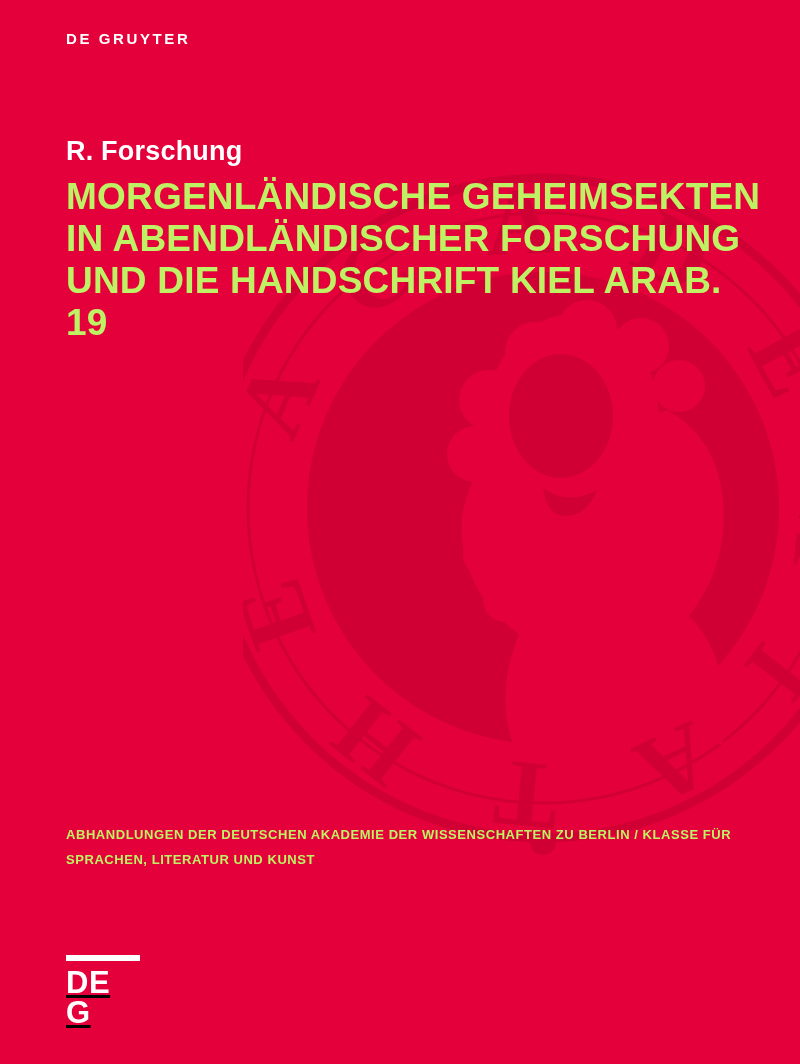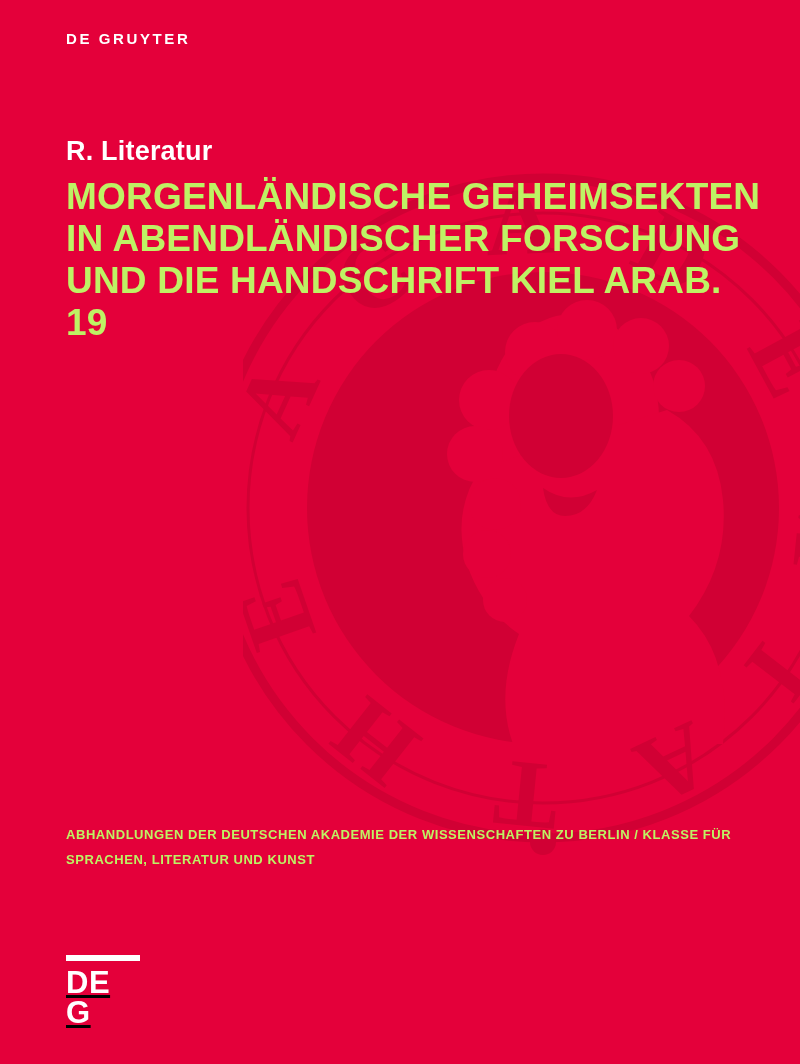--- a/index.html
+++ b/index.html
@@ -136,21 +136,21 @@
       </g>
       <text font-family="'Liberation Serif', serif" font-size="96" font-weight="bold" fill="#d10034" letter-spacing="26">
         <textPath href="#circlepath" startOffset="4%">A C A D E M I A  T H E O R I C A</textPath>
       </text>
       <circle cx="300" cy="894" r="13" fill="#d10034"></circle>
     </svg>
   </div>
 
   <div class="publisher-top">DE GRUYTER</div>
 
-  <div class="author">R. Literatur</div>
+  <div class="author">R. Forschung</div>
 
   <div class="title">Morgenländische Geheimsekten in abendländischer Forschung und die Handschrift Kiel Arab. 19</div>
 
   <div class="series">Abhandlungen der Deutschen Akademie der Wissenschaften zu Berlin / Klasse für Sprachen, Literatur und Kunst</div>
 
   <div class="logo-bottom">
     <div class="bar"></div>
     <div class="dg">DE</div>
     <div class="dg">G</div>
   </div>

